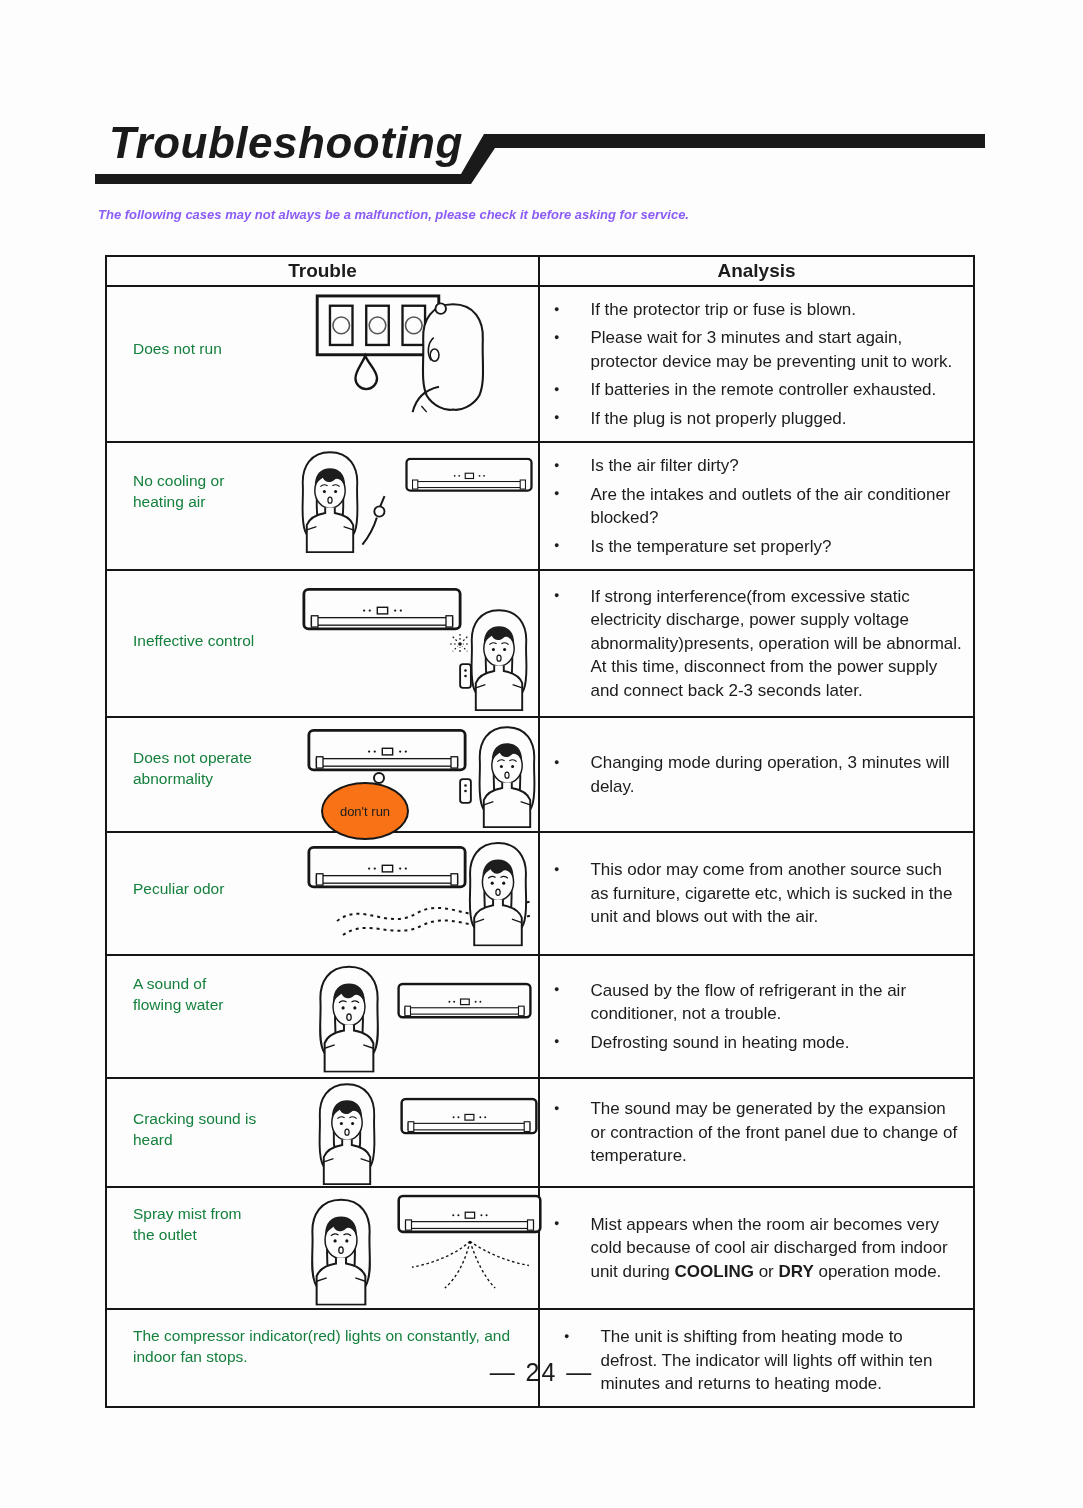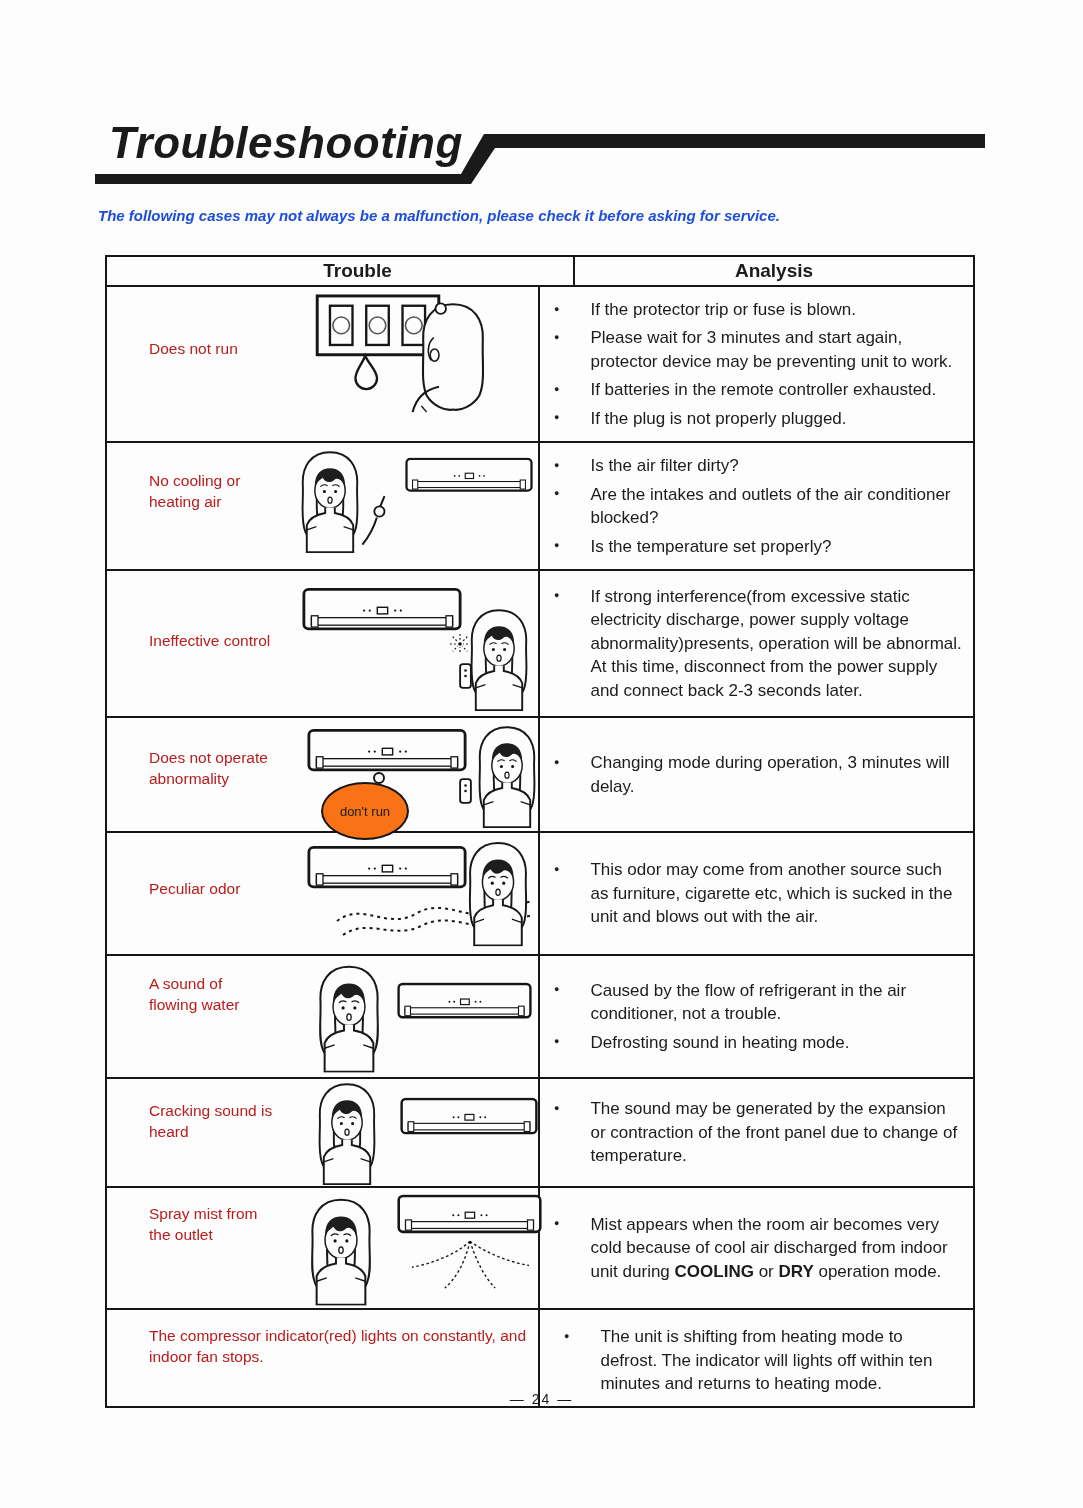--- a/index.html
+++ b/index.html
@@ -18,37 +18,37 @@
   
   .hdr { position:absolute; left:95px; top:118px; width:890px; height:72px;text-align:center; }
   .hdr-swoosh { position:absolute; left:0; top:14px; width:890px; height:60px; }
   .hdr-title {
     position:absolute; left:14px; top:0;
     font-size:44px; font-weight:bold; font-style:italic;
     letter-spacing:0.5px; color:#1a1a1a; white-space:nowrap;
   }
   .intro {
     position:absolute; left:98px; top:207px; width:900px;
-    font-size:15px; font-weight:bold; font-style:italic; color:#1d4ed8;
+    font-size:13px; font-weight:bold; font-style:italic; color:#8b5cf6;
   }
 
   
   .tbl {
     position:absolute; left:105px; top:255px; width:870px;
     border:2px solid #161616;
   }
   .trow { display:grid; grid-template-columns:433px 1fr; border-top:2px solid #161616; }
-  .trow.head { border-top:none;padding-left:35px; }
+  .trow.head { border-top:none; }
   .t-cell { position:relative; border-right:2px solid #161616; }
   .a-cell { position:relative; display:flex; flex-direction:column; justify-content:center; padding:6px 10px 6px 14px; }
   .hcell {
     display:flex; align-items:center; justify-content:center;
     font-size:19px; font-weight:bold; padding:3px 0;
   }
-  .t-label { position:absolute; left:26px; font-size:15.5px; line-height:1.35; color:#b91c1c;margin-left:16px; }
+  .t-label { position:absolute; left:26px; font-size:15.5px; line-height:1.35; color:#15803d; }
 
   ul.bullets { list-style:none; }
   ul.bullets li { display:flex; gap:11px; margin:5px 0; }
   ul.bullets .dot { font-size:9px; line-height:21px; flex:0 0 auto; margin-top:0.5px; }
   ul.bullets .btxt { font-size:17px; line-height:1.38;margin-left:20px; }
   ul.bullets .btxt b { font-weight:bold; }
 
   .illu { position:absolute; }
 
   
@@ -68,21 +68,21 @@
     display:flex; align-items:center; justify-content:center;
     font-size:13px; color:#1b1b1b; background:#f97316;
   }
   .bubble-dot {
     position:absolute; width:12px; height:12px; border:2px solid #161616;
     border-radius:50%; background:#fdfdfd;
   }
 
   .pageno {
     position:absolute; left:0; right:0; top:1358px;
-    text-align:center; font-size:14px; color:#1b1b1b; letter-spacing:2px;margin-top:33px;
+    text-align:center; font-size:25px; color:#1b1b1b; letter-spacing:2px;
   }
 </style>
 </head>
 <body>
 
 <svg width="0" height="0" style="position:absolute" aria-hidden="true">
   <defs>
     <symbol id="sym-ac" viewBox="0 0 170 52">
       <rect x="2" y="2" width="166" height="42" rx="5" fill="#fdfdfd" stroke="#161616" stroke-width="3"></rect>
       <rect x="10" y="32" width="150" height="8" fill="#fdfdfd" stroke="#161616" stroke-width="1.4"></rect>
@@ -334,21 +334,21 @@
             <li>
               <span class="dot">●</span>
               <span class="btxt">Defrosting sound in heating mode.</span>
             </li>
           </ul>
       </div>
     </div>
 
     <div class="trow r7">
       <div class="t-cell">
-        <div class="t-label" style="top:22px; width:160px">Cracking sound is heard</div>
+        <div class="t-label" style="top:30px; width:160px">Cracking sound is heard</div>
         <svg class="illu" style="left:200px; top:2px; width:80px; height:104px" viewBox="0 0 100 130">
             <use href="#sym-woman"></use>
           </svg>
         <svg class="illu" style="left:293px; top:18px; width:138px; height:43px" viewBox="0 0 170 52">
             <use href="#sym-ac"></use>
           </svg>
       </div>
       <div class="a-cell">
         <ul class="bullets">
             <li>

